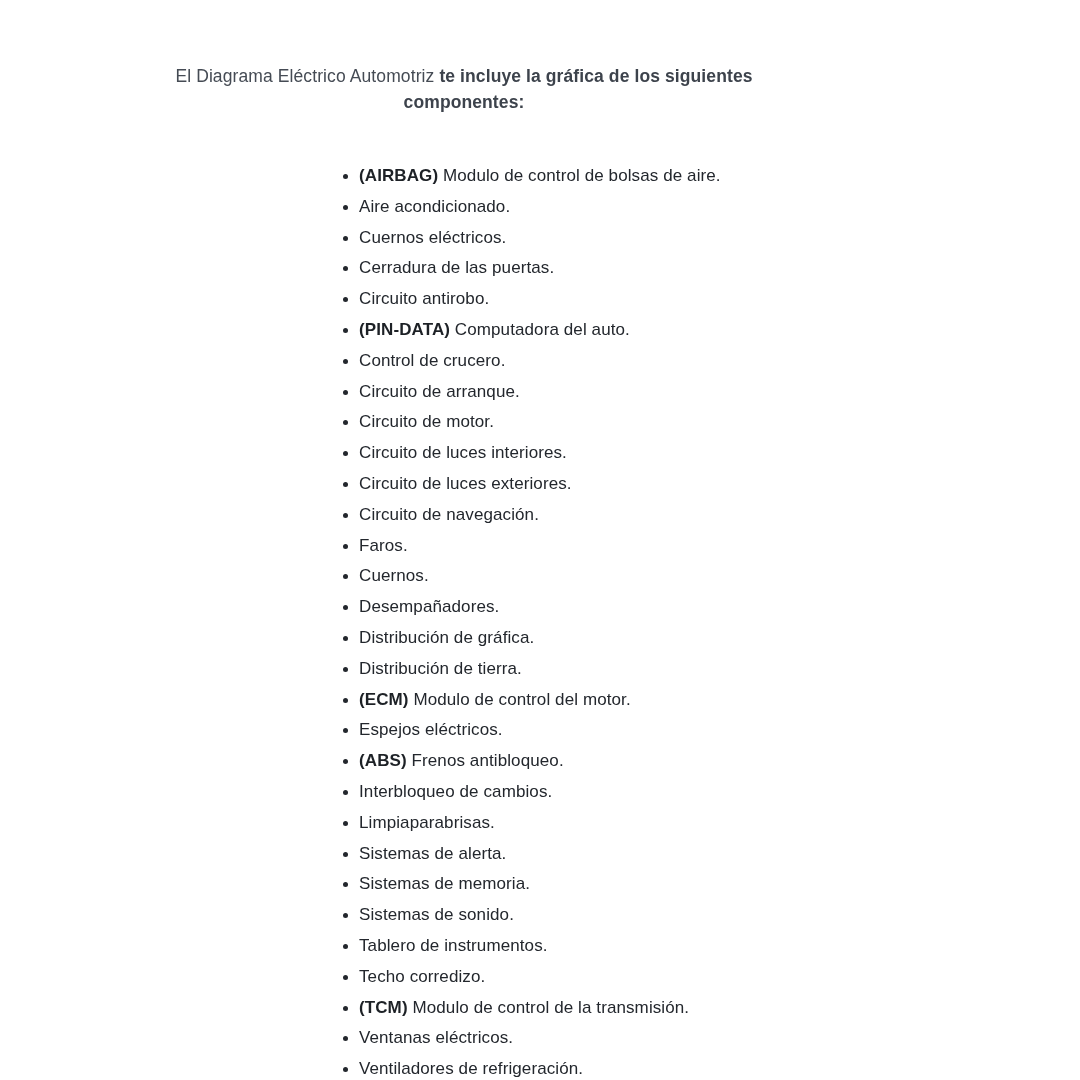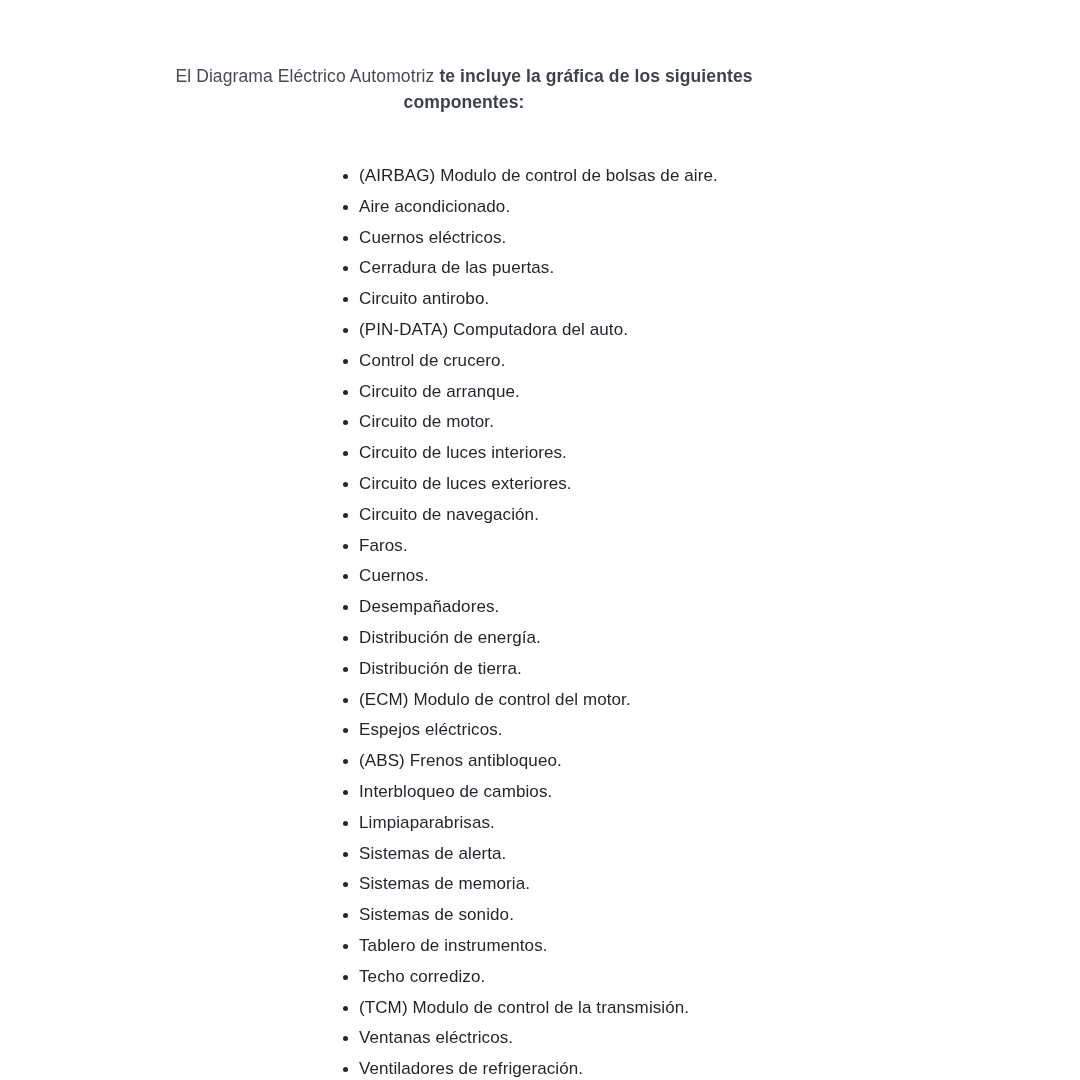--- a/index.html
+++ b/index.html
@@ -38,21 +38,21 @@
     font-size: 17px;
     line-height: 30.8px;
     color: #23272d;
     letter-spacing: 0.1px;
   }
   ul.components li::marker {
     color: #23272d;
     font-size: 15px;
   }
   ul.components li strong {
-    font-weight: 400;
+    font-weight: 700;
     color: #1d2126;
   }
 </style>
 </head>
 <body>
 
 <div class="page">
   <p class="heading"><span>El Diagrama Eléctrico Automotriz </span><strong>te incluye la gráfica de los siguientes componentes:</strong></p>
 
   <ul class="components">
@@ -64,21 +64,21 @@
       <li><strong>(PIN-DATA)</strong> Computadora del auto.</li>
       <li>Control de crucero.</li>
       <li>Circuito de arranque.</li>
       <li>Circuito de motor.</li>
       <li>Circuito de luces interiores.</li>
       <li>Circuito de luces exteriores.</li>
       <li>Circuito de navegación.</li>
       <li>Faros.</li>
       <li>Cuernos.</li>
       <li>Desempañadores.</li>
-      <li>Distribución de energía.</li>
+      <li>Distribución de gráfica.</li>
       <li>Distribución de tierra.</li>
       <li><strong>(ECM)</strong> Modulo de control del motor.</li>
       <li>Espejos eléctricos.</li>
       <li><strong>(ABS)</strong> Frenos antibloqueo.</li>
       <li>Interbloqueo de cambios.</li>
       <li>Limpiaparabrisas.</li>
       <li>Sistemas de alerta.</li>
       <li>Sistemas de memoria.</li>
       <li>Sistemas de sonido.</li>
       <li>Tablero de instrumentos.</li>

